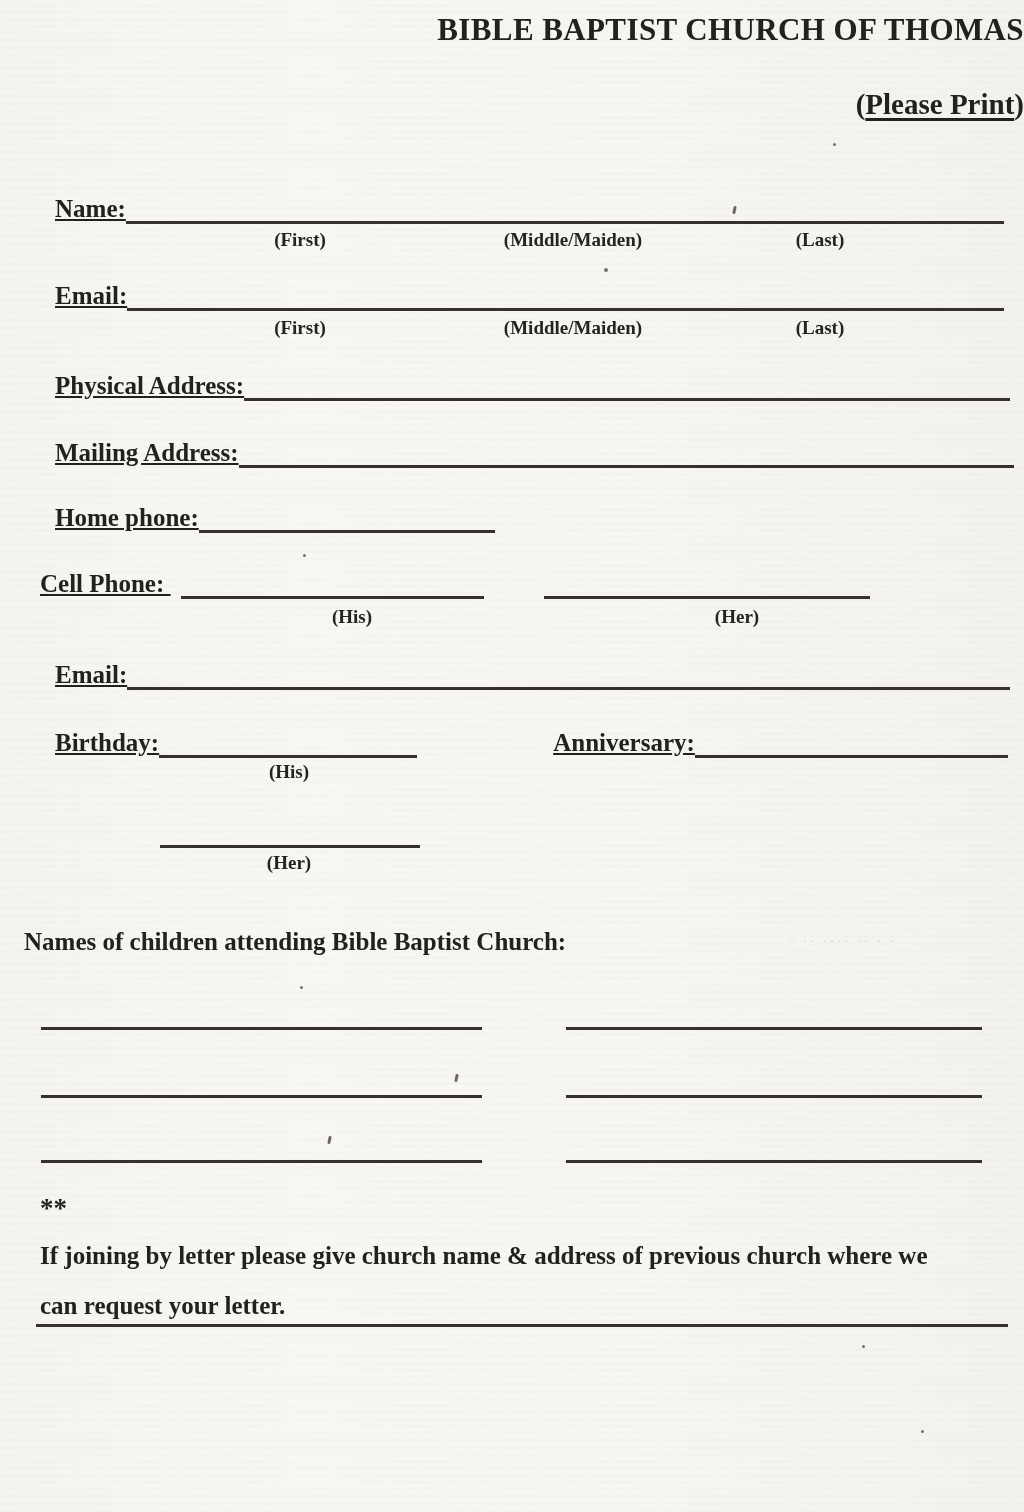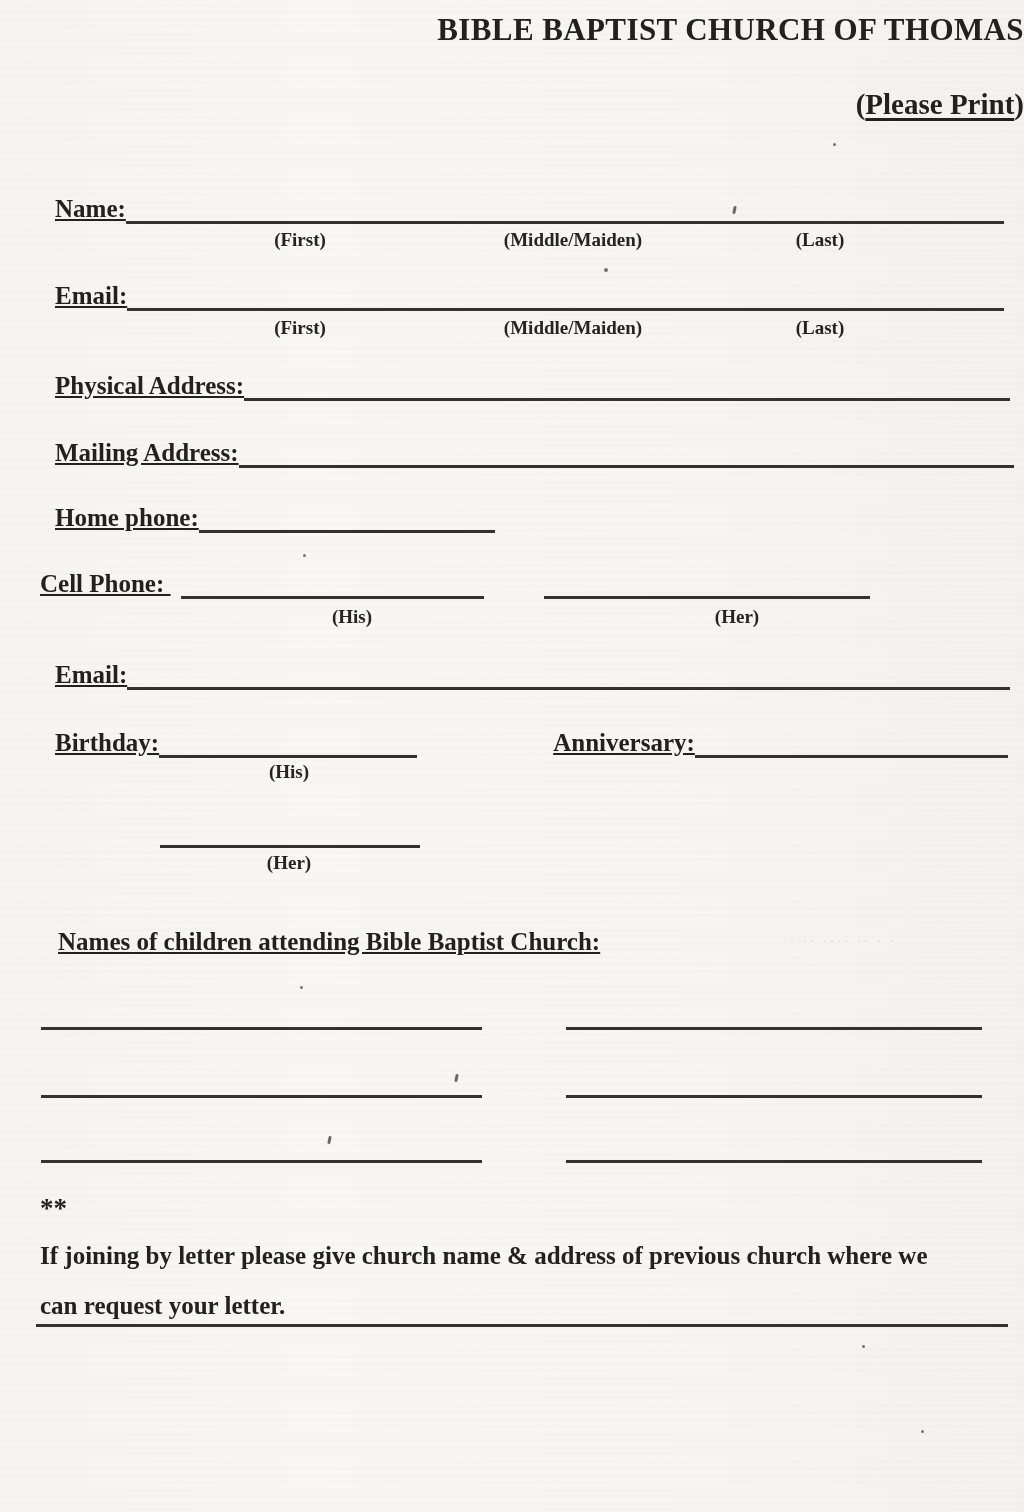--- a/index.html
+++ b/index.html
@@ -108,21 +108,21 @@
     <span class="wline" style="width:258px;"></span>
     <span class="gap" style="width:136px;"></span>
     <span class="lbl">Anniversary:</span>
     <span class="wline grow"></span>
   </div>
   <span class="sub" style="top:761px; left:289px;">(His)</span>
 
   <div class="bfield" style="top:818px; left:160px; width:260px;"></div>
   <span class="sub" style="top:852px; left:289px;">(Her)</span>
 
-  <div class="heading" style="top:928px; left:58px;text-decoration:underline;">Names of children attending Bible Baptist Church:</div>
+  <div class="heading" style="top:928px; left:24px;">Names of children attending Bible Baptist Church:</div>
 
   <div class="bfield" style="top:1000px; left:41px;  width:441px;"></div>
   <div class="bfield" style="top:1000px; left:566px; width:416px;"></div>
   <div class="bfield" style="top:1068px; left:41px;  width:441px;"></div>
   <div class="bfield" style="top:1068px; left:566px; width:416px;"></div>
   <div class="bfield" style="top:1133px; left:41px;  width:441px;"></div>
   <div class="bfield" style="top:1133px; left:566px; width:416px;"></div>
 
   <div class="marker" style="top:1193px; left:40px;">**</div>
   <div class="note" style="top:1231px; left:40px; width:918px;">If joining by letter please give church name &amp; address of previous church where we can request your letter.</div>

